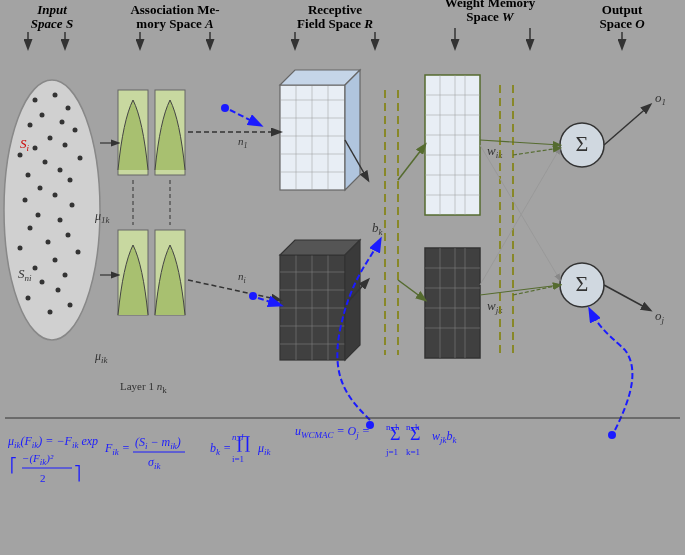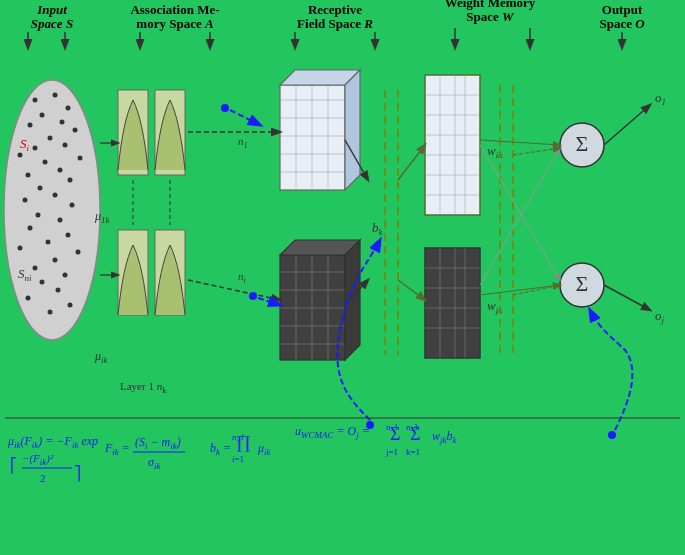--- a/index.html
+++ b/index.html
@@ -9,21 +9,21 @@
       background: white;
       font-family: 'Times New Roman', Times, serif;
       overflow: hidden;
       position: relative;
     }
 
     .diagram-container {
       width: 685px;
       height: 555px;
       position: relative;
-      background: #22c55e;
+      background: #a3a3a3;
     }
 
     
     .main-svg {
       position: absolute;
       top: 0;
       left: 0;
       width: 685px;
       height: 555px;
     }

